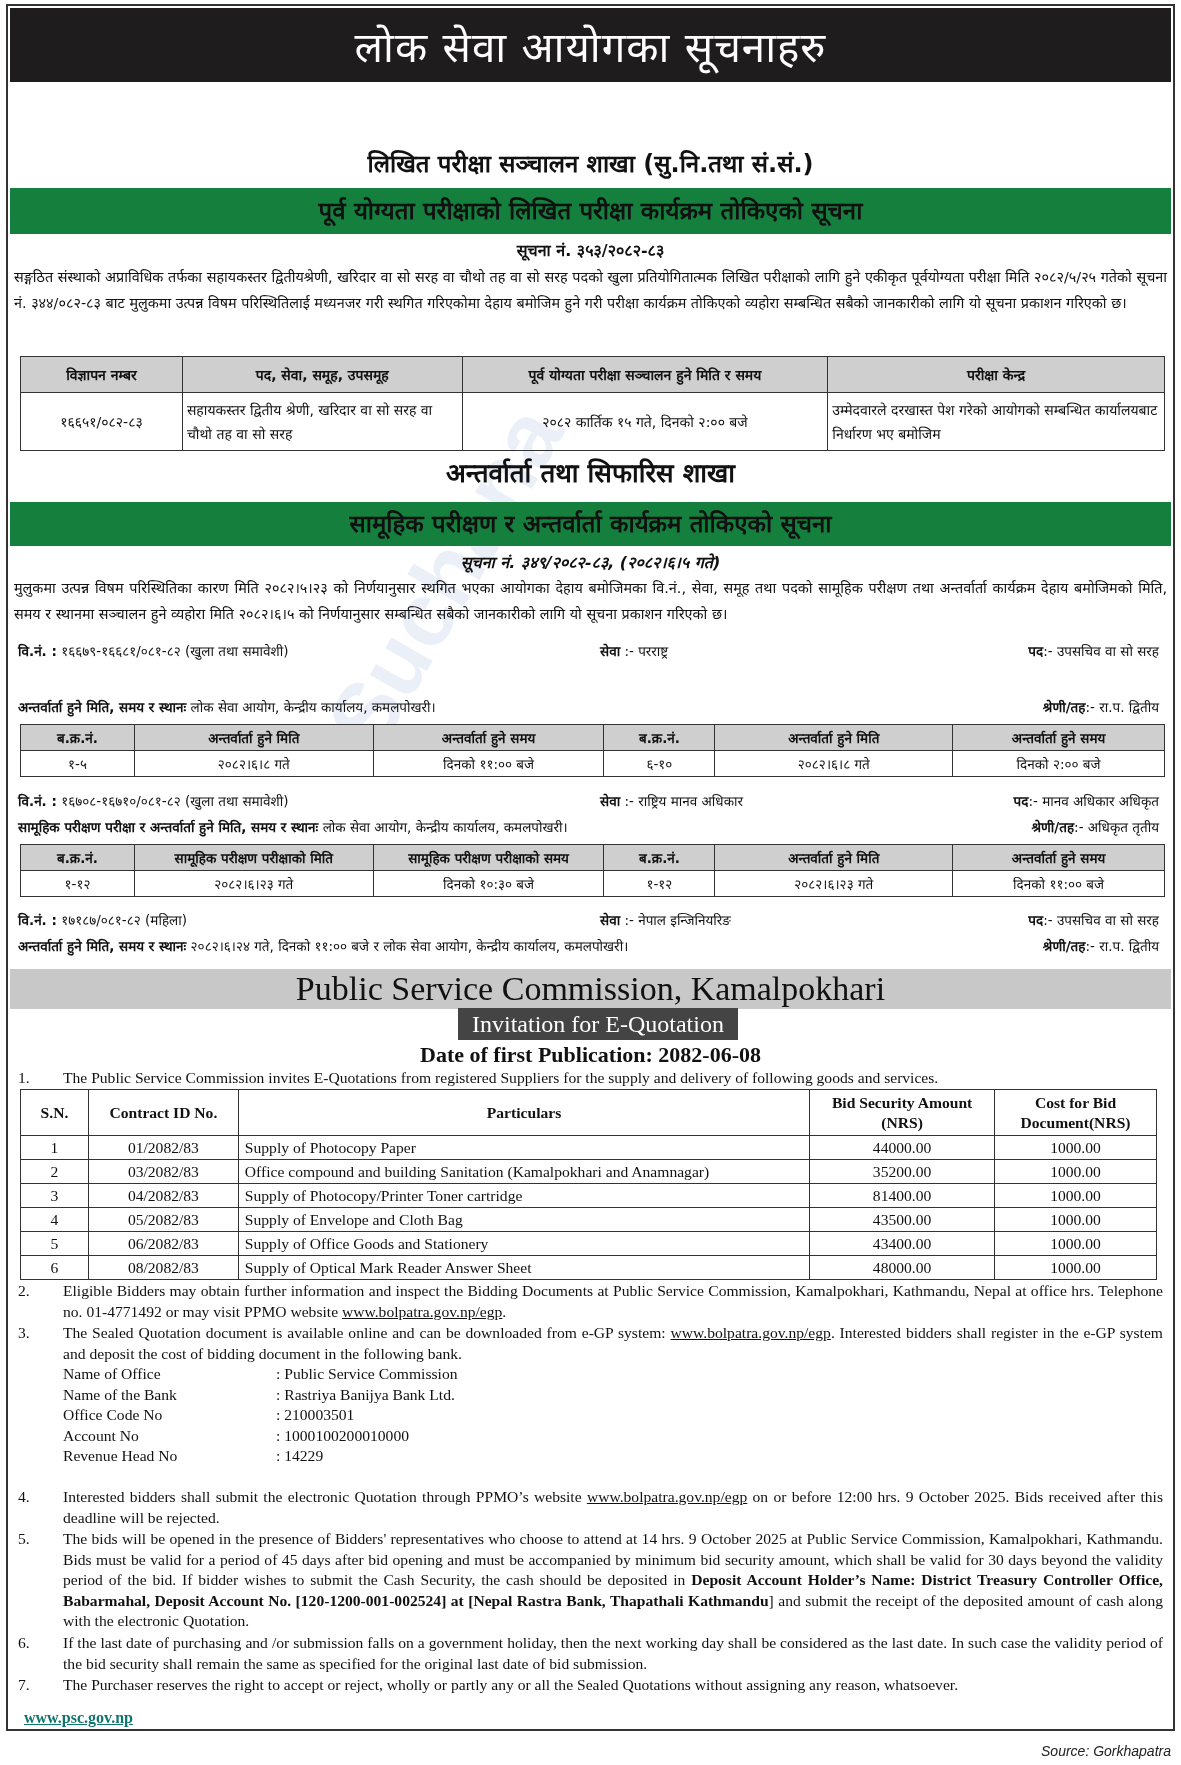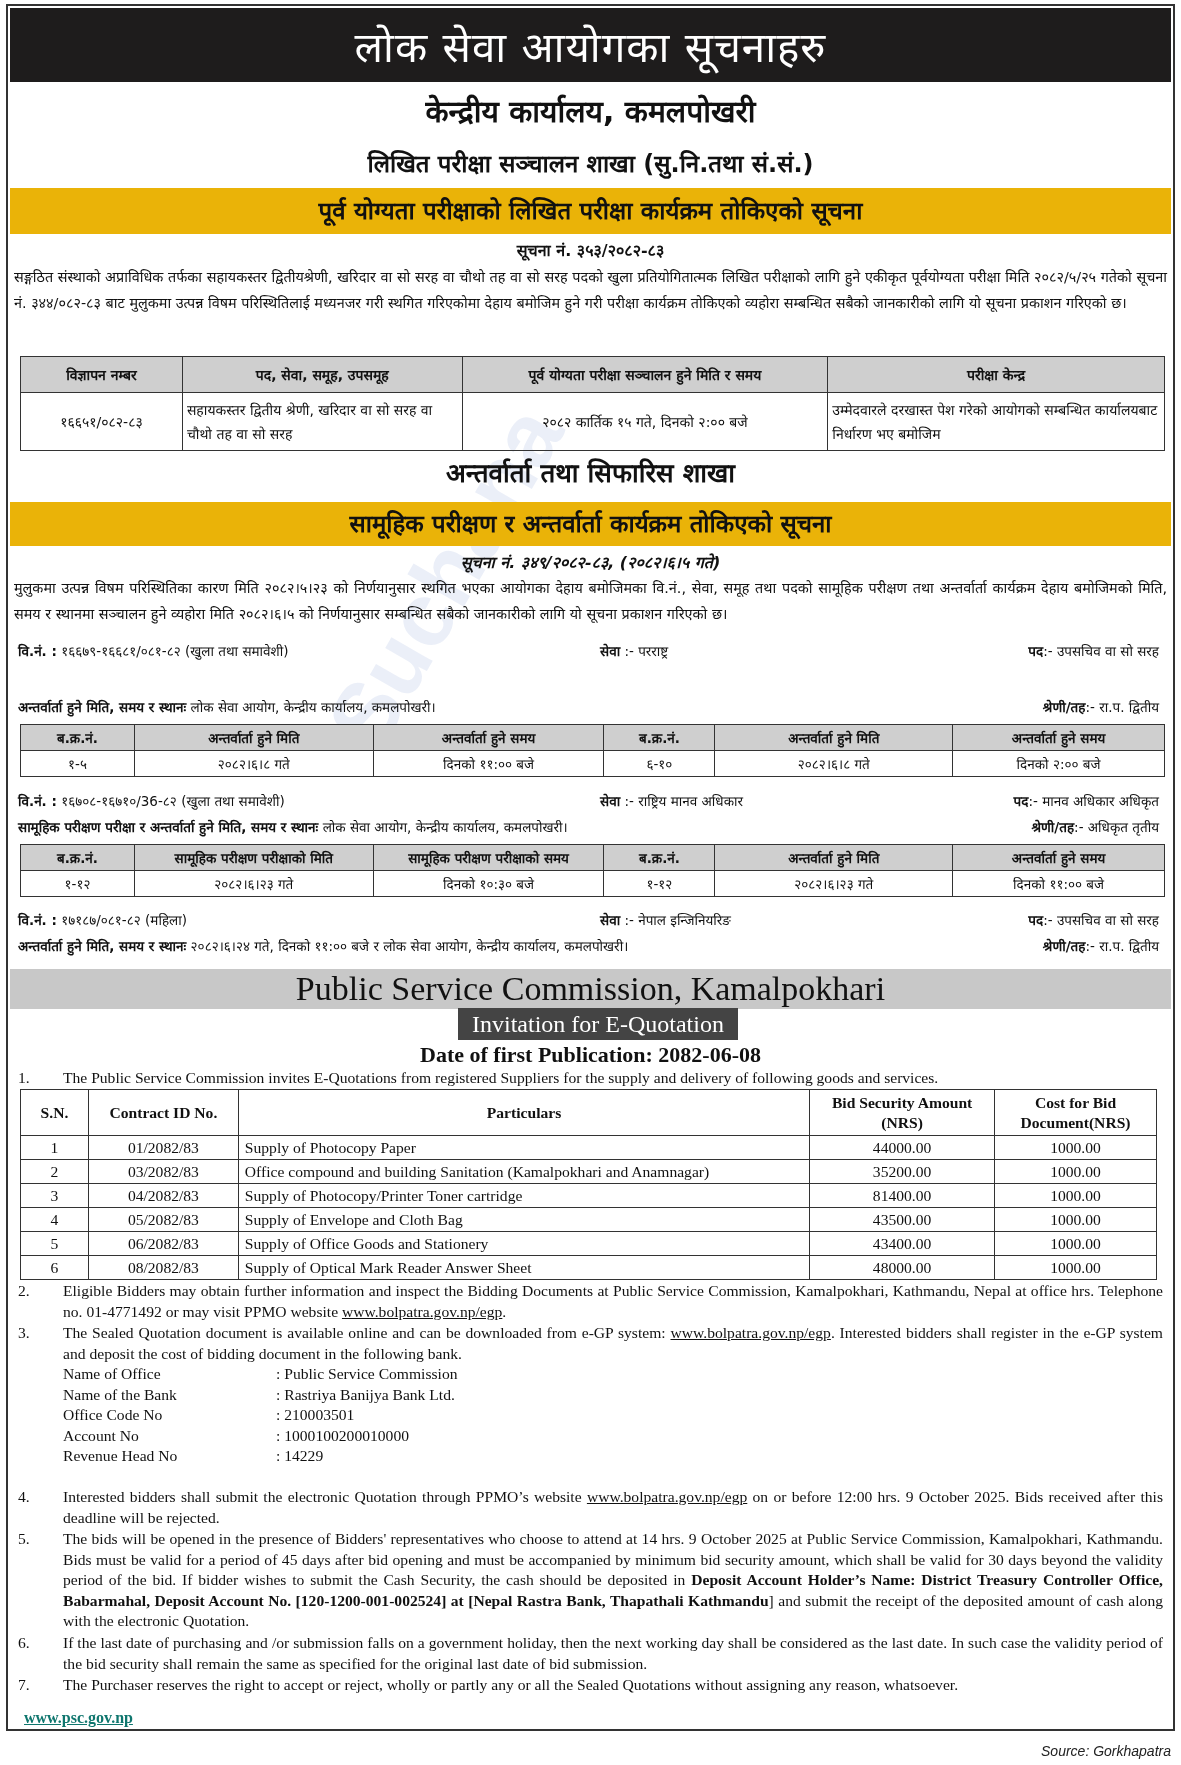--- a/index.html
+++ b/index.html
@@ -9,21 +9,21 @@
   .frame { position: absolute; left: 6px; top: 4px; width: 1169px; height: 1727px;
            border: 2px solid #333; background: #fff; }
 
   .banner { position: absolute; left: 2px; top: 2px; right: 2px; height: 74px; background: #1e1c1c;
             color: #fff; display: flex; align-items: center; justify-content: center;
             font-family: "DejaVu Sans", sans-serif; font-size: 42px; letter-spacing: 1px; }
   .h-office { position: absolute; left: 0; right: 0; top: 84px; font-family: "DejaVu Sans", sans-serif;
               font-size: 30px; font-weight: bold; text-align: center; }
   .h-branch { position: absolute; left: 0; right: 0; top: 140px; font-family: "DejaVu Sans", sans-serif;
               font-size: 24px; font-weight: bold; text-align: center; }
-  .grey-bar { position: absolute; left: 2px; right: 2px; background: #eab308; text-align: center;
+  .grey-bar { position: absolute; left: 2px; right: 2px; background: #15803d; text-align: center;
               font-family: "DejaVu Sans", sans-serif; font-weight: bold; color: #111; }
   .bar1 { top: 182px; height: 46px; font-size: 24px; line-height: 46px; }
   .notice-no { position: absolute; left: 0; right: 0; font-family: "DejaVu Sans", sans-serif;
                font-size: 16px; font-weight: bold; text-align: center; }
   .para { position: absolute; left: 6px; right: 6px; font-family: "DejaVu Sans", sans-serif;
           font-size: 14.4px; line-height: 26px; text-align: justify; }
 
   table { border-collapse: collapse; }
   .np-table { position: absolute; left: 12px; width: 1145px; font-family: "DejaVu Sans", sans-serif; font-size: 14px; }
   .np-table th, .np-table td { border: 1.5px solid #333; text-align: center; padding: 2px 4px; font-weight: normal; }
@@ -81,21 +81,20 @@
                font-weight: bold; color: rgba(90,120,200,0.12); transform: rotate(-60deg); }
 </style>
 </head>
 <body>
 
 <div class="frame">
 
   <div class="watermark" style="left:250px; top:520px; font-size:90px;">Suchana</div>
 
   <div class="banner">लोक सेवा आयोगका सूचनाहरु</div>
-  <div class="h-office">केन्द्रीय कार्यालय, कमलपोखरी</div>
   <div class="h-branch">लिखित परीक्षा सञ्चालन शाखा (सु.नि.तथा सं.सं.)</div>
 
   <div class="grey-bar bar1">पूर्व योग्यता परीक्षाको लिखित परीक्षा कार्यक्रम तोकिएको सूचना</div>
   <div class="notice-no" style="top:233px;">सूचना नं. ३५३/२०८२-८३</div>
   <div class="para" style="top:258px;">सङ्गठित संस्थाको अप्राविधिक तर्फका सहायकस्तर द्वितीयश्रेणी, खरिदार वा सो सरह वा चौथो तह वा सो सरह पदको खुला प्रतियोगितात्मक लिखित परीक्षाको लागि हुने एकीकृत पूर्वयोग्यता परीक्षा मिति २०८२/५/२५ गतेको सूचना नं. ३४४/०८२-८३ बाट मुलुकमा उत्पन्न विषम परिस्थितिलाई मध्यनजर गरी स्थगित गरिएकोमा देहाय बमोजिम हुने गरी परीक्षा कार्यक्रम तोकिएको व्यहोरा सम्बन्धित सबैको जानकारीको लागि यो सूचना प्रकाशन गरिएको छ।</div>
 
   <table class="np-table t1">
     <colgroup>
         <col style="width:162px">
         <col style="width:280px">
@@ -155,21 +154,21 @@
       <td>२०८२।६।८ गते</td>
       <td>दिनको ११:०० बजे</td>
       <td>६-१०</td>
       <td>२०८२।६।८ गते</td>
       <td>दिनको २:०० बजे</td>
     </tr>
   </tbody>
     </table>
 
   <div class="info-line" style="top:786px;">
-    <span class="l"><b>वि.नं. :</b> <span>१६७०८-१६७१०/36-८२ (खुला तथा समावेशी)</span></span>
+    <span class="l"><b>वि.नं. :</b> <span>१६७०८-१६७१०/०८१-८२ (खुला तथा समावेशी)</span></span>
     <span class="m"><b>सेवा</b> <span>:- राष्ट्रिय मानव अधिकार</span></span>
     <span class="r"><b>पद</b><span>:- मानव अधिकार अधिकृत</span></span>
   </div>
   <div class="info-line" style="top:812px;">
     <span class="l"><b>सामूहिक परीक्षण परीक्षा र अन्तर्वार्ता हुने मिति, समय र स्थानः</b> <span>लोक सेवा आयोग, केन्द्रीय कार्यालय, कमलपोखरी।</span></span>
     <span class="r"><b>श्रेणी/तह</b><span>:- अधिकृत तृतीय</span></span>
   </div>
   <table class="np-table it" style="top:838px;">
     <colgroup>
         <col style="width:114px">

